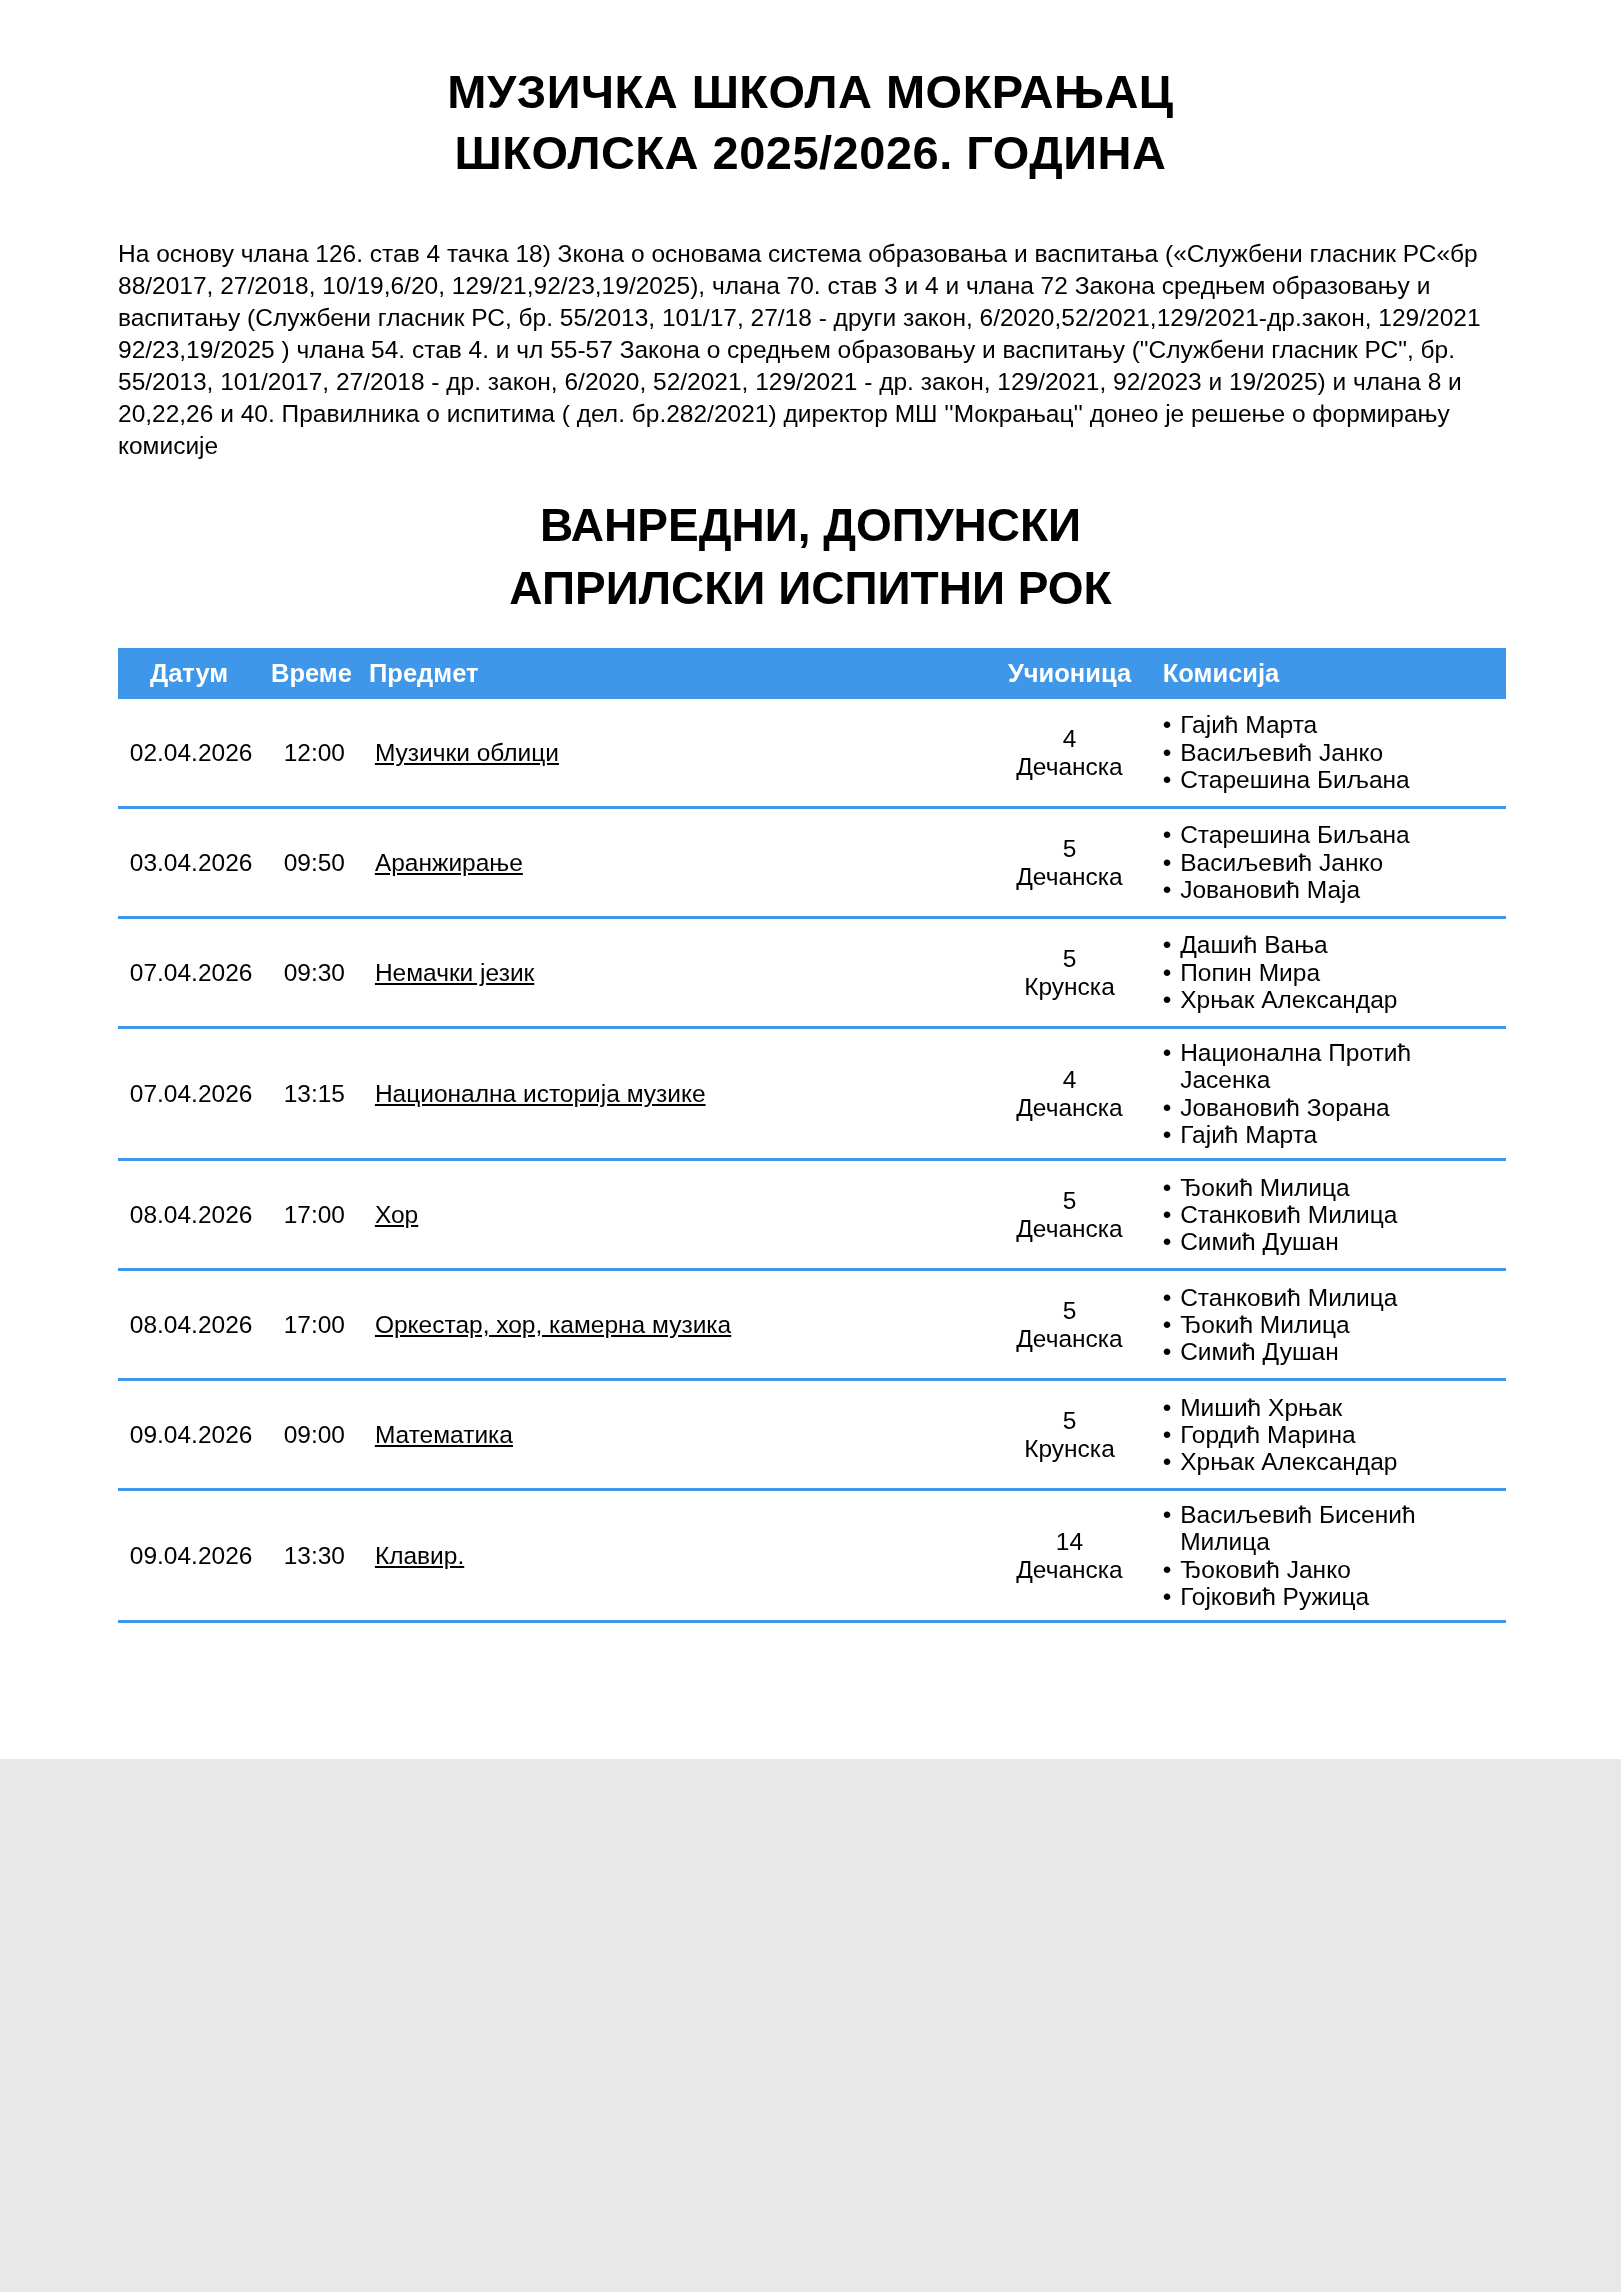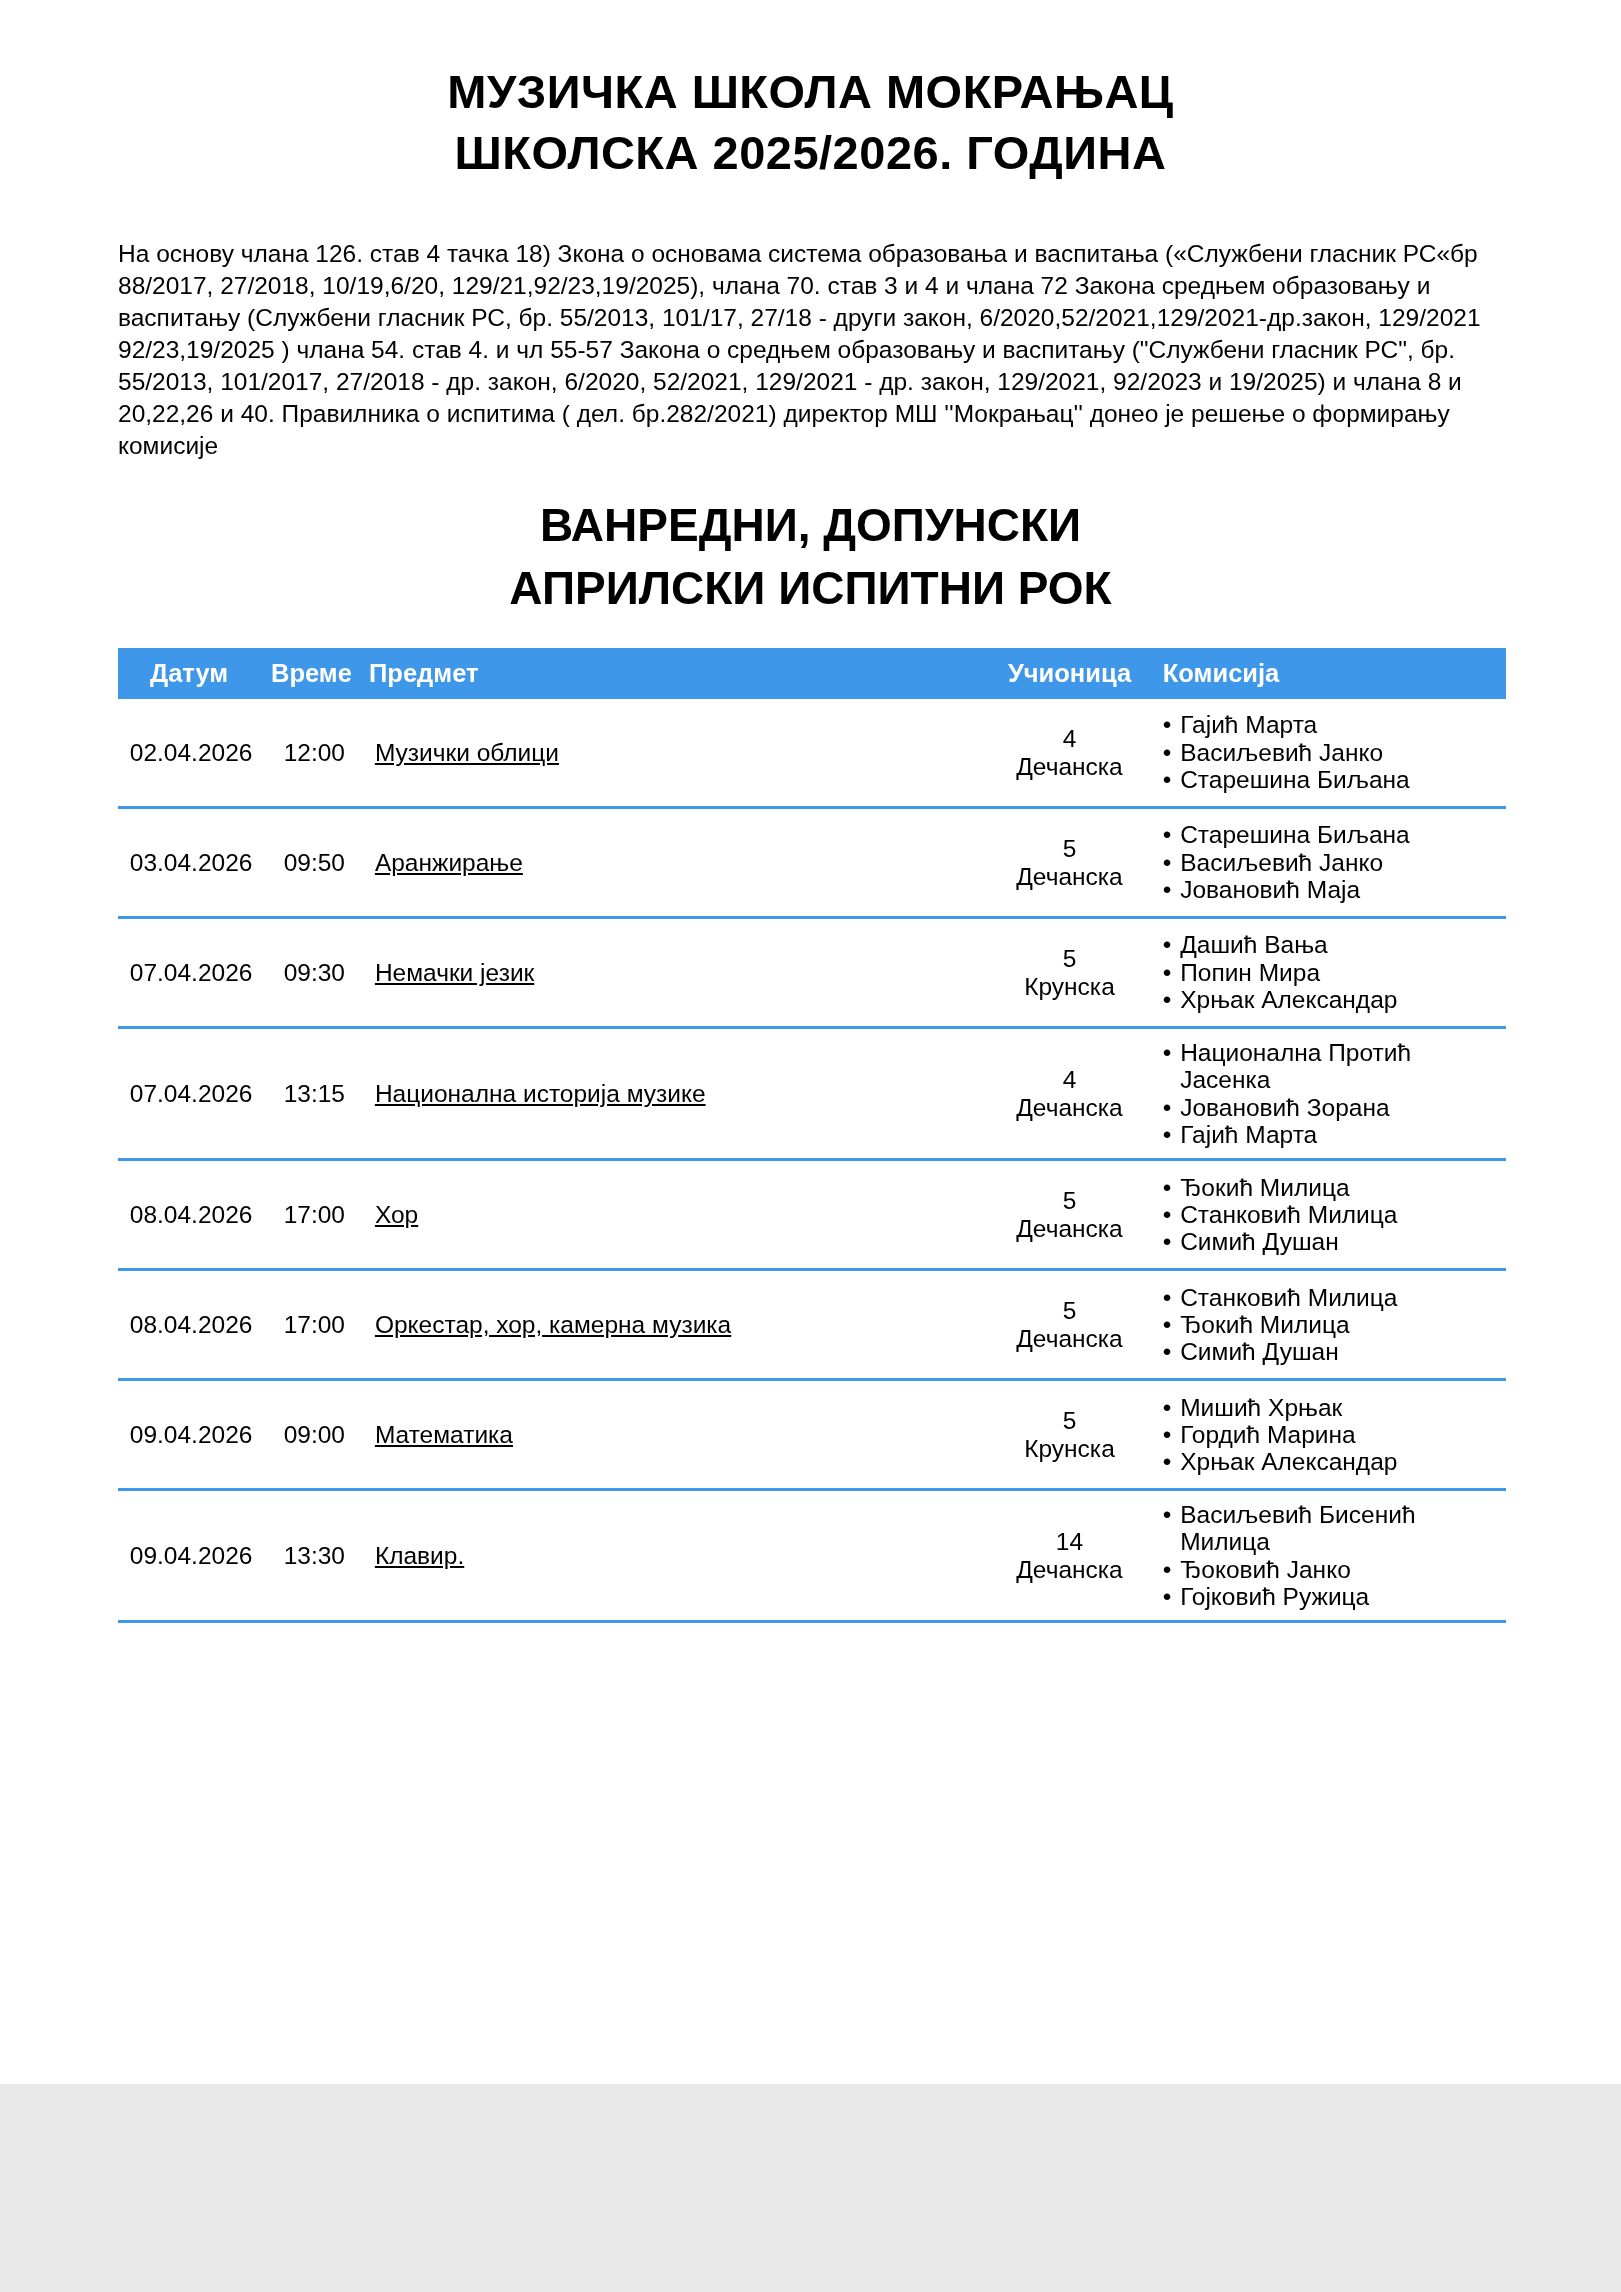--- a/index.html
+++ b/index.html
@@ -1,18 +1,18 @@
 <!DOCTYPE html>
 <html><head>
 <meta charset="utf-8">
 <style>
   html,body { margin:0; padding:0; background:#e8e8e8; }
   .page {
     position:relative;
-    width:1621px; height:2084px;
+    width:1621px; height:1759px;
     margin:0 auto;
     background:#ffffff;
     font-family:"Liberation Sans", sans-serif;
     color:#000;
     overflow:hidden;
   }
   .doc-title {
     position:absolute; top:61px; left:0; width:100%;
     text-align:center; font-weight:bold;
     font-size:47px; line-height:61px;

